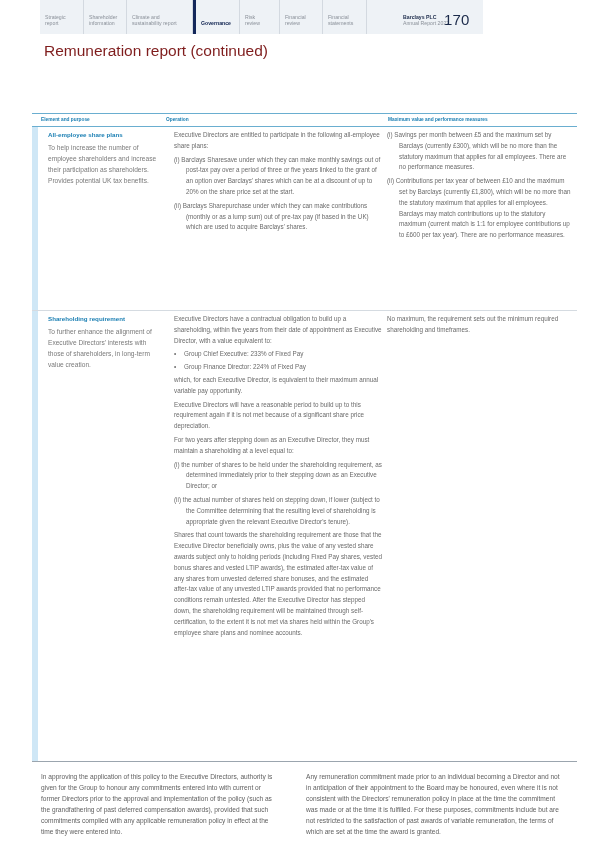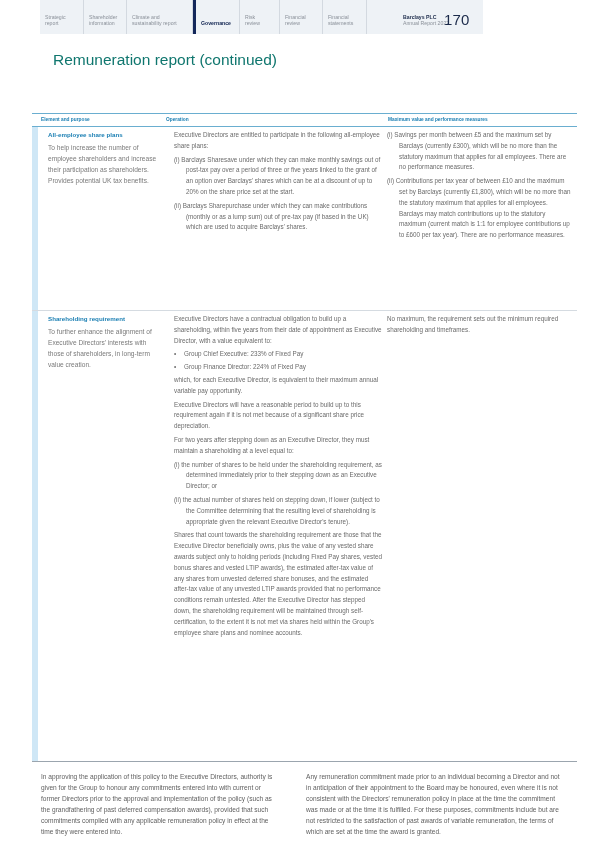--- a/index.html
+++ b/index.html
@@ -10,21 +10,21 @@
   .nav { position: absolute; left: 40px; top: 0; width: 443px; height: 34px;
          background: #eef2f6; display: flex; }
   .nav-item { position: relative; height: 34px; padding: 14px 4px 0 5px; box-sizing: border-box;
               font-size: 5.2px; line-height: 6.4px; color: #8a9099; border-right: 0.6px solid #d3d9e0; cursor: pointer; }
   .nav-item.active { color: #0b1f4d; font-weight: bold; padding-top: 20px; border-left: 3px solid #13275a; }
   .nav-item .nav-line { display: block; white-space: nowrap; }
   .brand { position: absolute; left: 403px; top: 14px; font-size: 5.2px; line-height: 6.4px; color: #8a9099; }
   .brand .brand-name { color: #1b2a4a; font-weight: bold; display: block; }
   .page-num { position: absolute; left: 444px; top: 11px; font-size: 15px; color: #1b2a4a; font-weight: normal; letter-spacing: 0.2px; }
 
-  .page-title { position: absolute; left: 40px; top: 38px; font-size: 15.5px; color: #0f766e; font-weight: normal; margin: 13px; }
+  .page-title { position: absolute; left: 40px; top: 38px; font-size: 15.5px; color: #7f1d1d; font-weight: normal; margin: 4px; }
 
   
   .tbl { position: absolute; left: 32px; top: 113px; width: 545px; }
   .tbl-head { position: relative; height: 12px; border-top: 0.8px solid #6aaed0; border-bottom: 0.8px solid #6aaed0; }
   .th { position: absolute; top: 3px; font-size: 4.8px; font-weight: bold; color: #1b7fb3; }
   .th-1 { left: 9px; } .th-2 { left: 134px; } .th-3 { left: 356px; }
 
   .row { position: relative; border-bottom: 0.8px solid #d5dbe1; }
   .row .bar { position: absolute; left: 0; top: 0; bottom: 0; width: 6px; background: #cfe7f6; }
   .row-1 { height: 183px; }

